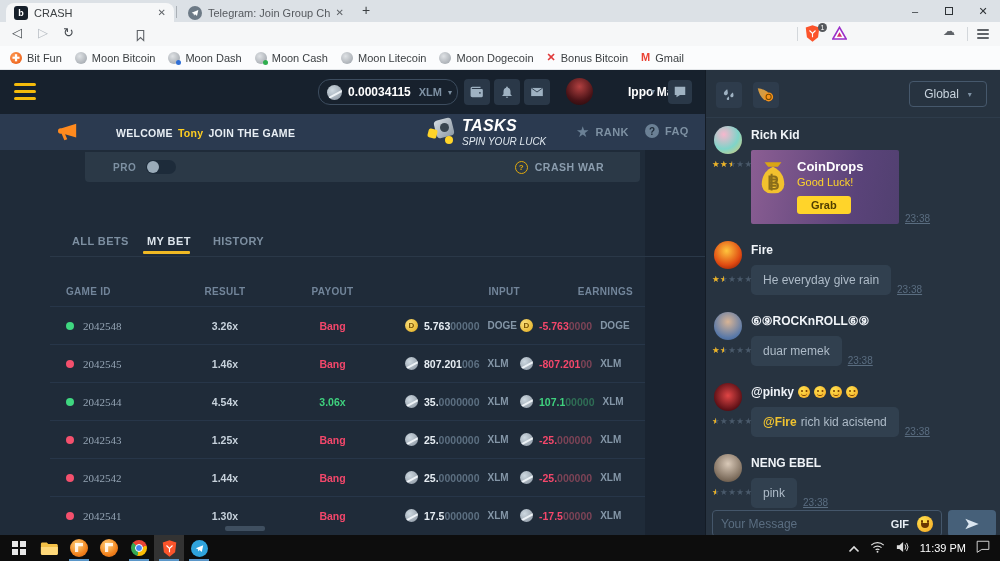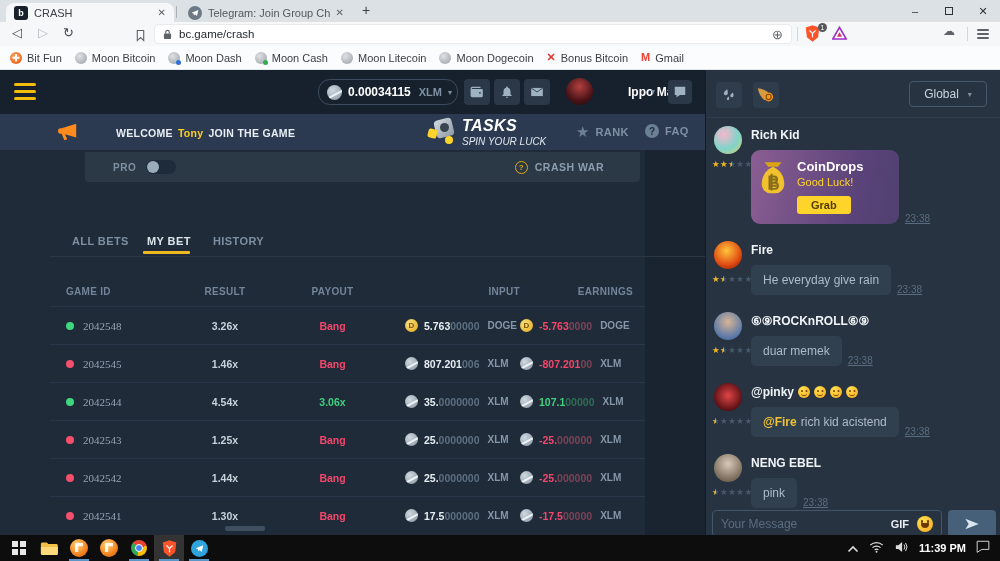--- a/index.html
+++ b/index.html
@@ -139,21 +139,21 @@
 .av.pinky {background:radial-gradient(circle at 50% 45%,#e04545,#5c1016 70%,#2c090c);}
 .av.neng {background:radial-gradient(circle at 50% 35%,#d9c9b8,#756555 75%,#4e443a);}
 .stars {position:absolute;left:-2px;top:33px;font-size:8.5px;color:#4a5a6b;white-space:nowrap;letter-spacing:.5px;}
 .sfill {position:absolute;left:0;top:0;overflow:hidden;color:#f0b422;white-space:nowrap;}
 .mright {flex:1;padding-top:2px;}
 .cuname {font-size:12px;font-weight:bold;color:#f0f4f8;margin-bottom:8px;display:flex;align-items:center;gap:2px;}
 .blinew {display:flex;align-items:flex-end;gap:6px;}
 .bubble {background:#31404f;border-radius:5px;padding:8px 12px;font-size:12px;color:#aebbc8;white-space:nowrap;}
 .mention {color:#f0c330;font-weight:bold;margin-right:4px;}
 .time {font-size:10px;color:#5a6d80;text-decoration:underline;}
-.card {width:148px;background:linear-gradient(100deg,#8b5e93,#5a4379 70%,#514070);border-radius:9px;padding:9px 10px 10px 46px;position:relative;}
+.card {width:148px;background:linear-gradient(100deg,#8b5e93,#5a4379 70%,#514070);border-radius:2px;padding:9px 10px 10px 46px;position:relative;}
 .bag {position:absolute;left:5px;top:11px;}
 .card-t {font-size:13px;font-weight:bold;color:#fff;}
 .card-s {font-size:11px;color:#ffd42a;margin:2px 0 7px;}
 .grab {background:#ffd42a;color:#4f3d00;font-weight:bold;font-size:11px;padding:3px 14px;border-radius:3px;display:inline-block;}
 .emoj {width:12px;height:12px;border-radius:50%;background:radial-gradient(circle at 35% 30%,#ffe14d,#f5a623);display:inline-block;position:relative;margin-left:2px;}
 .emoj::before {content:"";position:absolute;left:2.5px;top:3.5px;width:2px;height:2px;background:#7a3e00;border-radius:50%;box-shadow:4.5px 0 0 #7a3e00;}
 .emoj::after {content:"";position:absolute;left:3px;top:5.5px;width:6px;height:3.5px;border-bottom:1.2px solid #7a3e00;border-radius:0 0 6px 6px;}
 .msgin {position:absolute;left:6px;top:440px;width:230px;height:27px;border:1px solid #44566a;border-radius:4px;display:flex;align-items:center;padding:0 8px;gap:8px;}
 .msgin input {flex:1;min-width:0;background:transparent;border:none;outline:none;color:#0ea5e9;font-size:12px;font-family:"Liberation Sans",sans-serif;}
 .msgin input::placeholder {color:#5a6d80;}
@@ -169,21 +169,21 @@
 .tbi .run {position:absolute;bottom:0;left:5px;right:5px;height:2px;background:#5a96c8;}
 .tbi.active {background:#333;}
 .winlogo {width:14px;height:14px;display:grid;grid-template-columns:1fr 1fr;gap:1.5px;}
 .winlogo i {background:#e8e8e8;}
 .oapp {width:18px;height:18px;border-radius:50%;background:radial-gradient(circle at 40% 32%,#ffd27a,#f2821d 60%,#c95b12);position:relative;}
 .oapp::after {content:"";position:absolute;left:5px;top:4px;width:8px;height:9px;background:rgba(255,255,255,.85);clip-path:polygon(0 0,100% 0,100% 35%,40% 35%,40% 100%,0 100%);}
 .chr {width:16px;height:16px;border-radius:50%;background:conic-gradient(from -45deg,#ea4335 0 33%,#fbbc05 0 66%,#34a853 0 100%);position:relative;}
 .chr::after {content:"";position:absolute;inset:4px;background:#4285f4;border:1.5px solid #fff;border-radius:50%;}
 .tgc {width:17px;height:17px;border-radius:50%;background:#2fa3dc;display:flex;align-items:center;justify-content:center;}
 .tray {position:absolute;right:0;top:535px;height:26px;display:flex;align-items:center;gap:10px;padding-right:10px;}
-.traytime {color:#fff;font-size:11px;white-space:nowrap;font-weight:bold;}
+.traytime {color:#fff;font-size:11px;white-space:nowrap;}
 </style>
 </head>
 <body>
 
 <div id="root">
 
   <div class="tabsbar">
     <div class="tab t1 active">
       <span class="fav-b">b</span>
       <span class="tabtitle">CRASH</span>
@@ -207,28 +207,20 @@
     <div class="wc cls">✕</div>
   </div>
 
   <div class="toolbar">
     <span class="navg back">◁</span>
     <span class="navg fwd">▷</span>
     <span class="navg rld">↻</span>
     <span class="bflag"><svg width="11" height="13" viewBox="0 0 12 13">
           <path d="M2.5 1h7v11L6 8.8 2.5 12z" fill="none" stroke="#5f6368" stroke-width="1.2"></path>
         </svg></span>
-    <div class="urlbar">
-      <svg width="9" height="11" viewBox="0 0 10 12">
-          <rect x="1" y="5" width="8" height="6" rx="1" fill="#5f6368"></rect>
-          <path d="M3 5V3.5a2 2 0 0 1 4 0V5" stroke="#5f6368" stroke-width="1.3" fill="none"></path>
-        </svg>
-      <span class="urltext">bc.game/crash</span>
-      <span class="sendto">⊕</span>
-    </div>
     <div class="tsep" style="left:797px"></div>
     <div class="shieldwrap">
       <svg width="15" height="17" viewBox="0 0 20 22">
           <path d="M10 0l9 3-1.5 13L10 22l-7.5-6L1 3z" fill="#fb542b"></path>
           <path d="M6 7l4 4 4-4M10 11v5" stroke="#fff" stroke-width="1.5" fill="none"></path>
         </svg>
       <span class="sbadge">1</span>
     </div>
     <span class="extri"><svg width="15" height="14" viewBox="0 0 20 18">
           <path d="M10 1.5l9 15.5H1z" fill="#fff" stroke="#9b30c9" stroke-width="2.2"></path>

